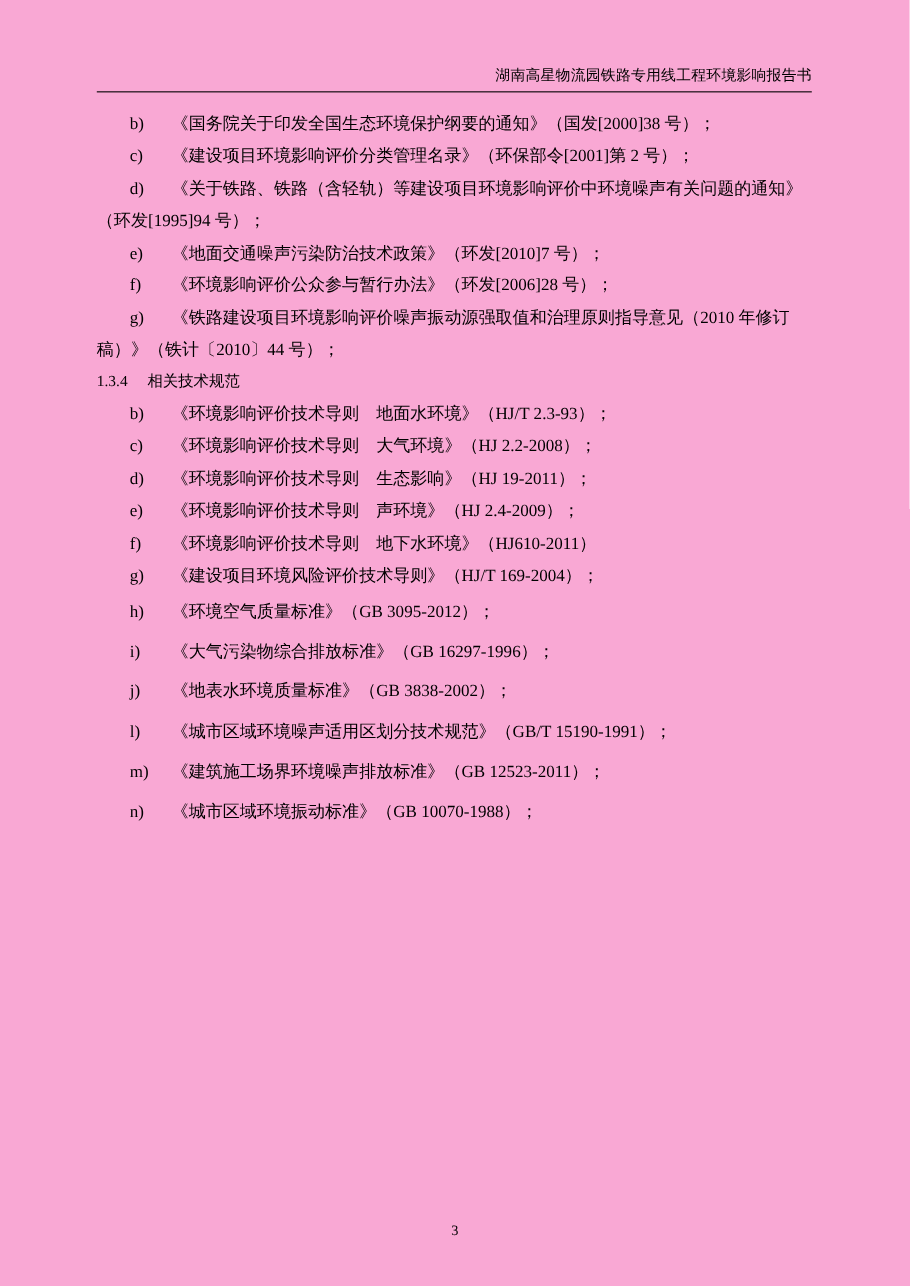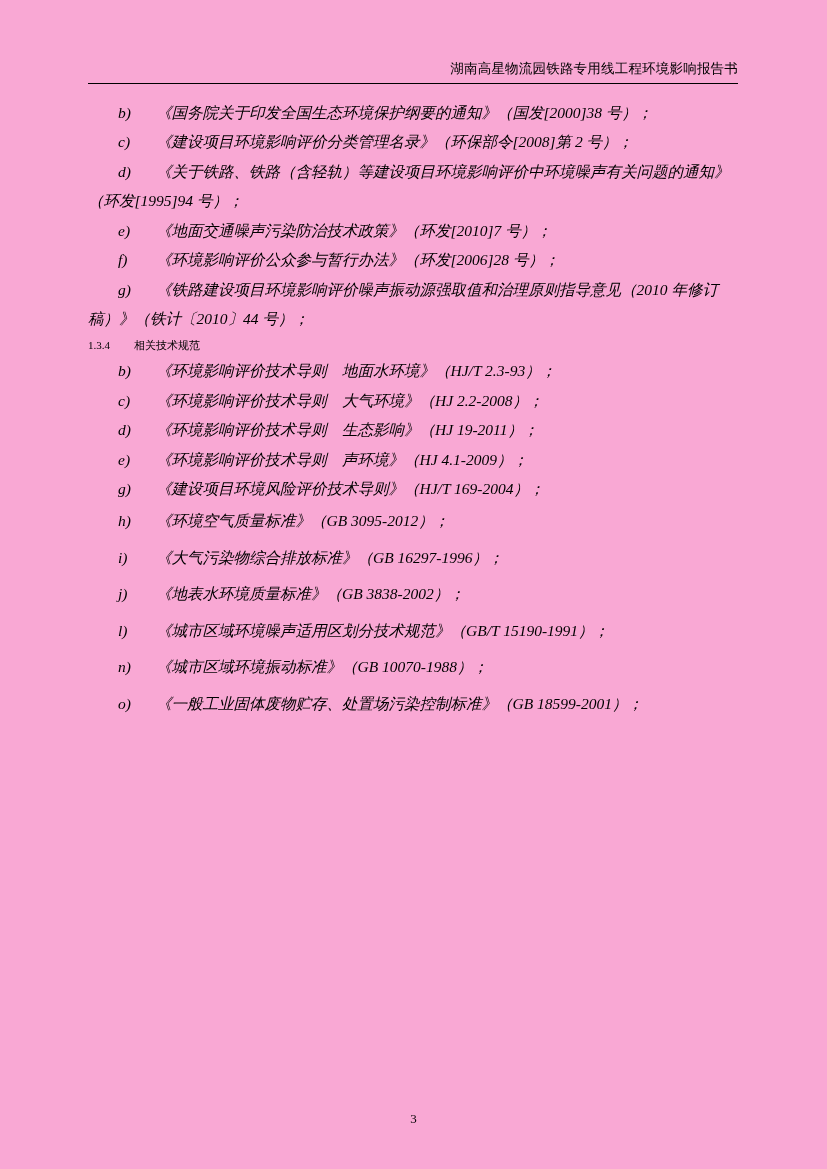--- a/index.html
+++ b/index.html
@@ -37,33 +37,32 @@
   .body-block {
     padding-top: 14px;
     font-size: 15.5px;
     line-height: 1.9;
   }
   .item {
     display: block;
     margin: 0;
     text-indent: 0;
     white-space: normal;
-    font-style: italic;
   }
   .item .lbl {
     display: inline-block;
     width: 38px;
     margin-left: 30px;
     vertical-align: top;
   }
   .item .txt {
     display: inline;
   }
   .section-title {
-    font-size: 11px;
+    font-size: 14px;
     line-height: 1.9;
     margin-top: 2px;
   }
   .section-title .num {
     display: inline-block;
     width: 46px;
   }
   .spaced {
     line-height: 2.35;
   }
@@ -87,21 +86,21 @@
       <span>湖南高星物流园铁路专用线工程环境影响报告书</span>
     </div>
 
     <div class="body-block">
 
       <div>
         <div class="item">
           <span class="lbl">b)</span><span class="txt">《国务院关于印发全国生态环境保护纲要的通知》（国发[2000]38 号）；</span>
         </div>
         <div class="item">
-          <span class="lbl">c)</span><span class="txt">《建设项目环境影响评价分类管理名录》（环保部令[2008]第 2 号）；</span>
+          <span class="lbl">c)</span><span class="txt">《建设项目环境影响评价分类管理名录》（环保部令[2001]第 2 号）；</span>
         </div>
         <div class="item">
           <span class="lbl">d)</span><span class="txt">《关于铁路、铁路（含轻轨）等建设项目环境影响评价中环境噪声有关问题的通知》（环发[1995]94 号）；</span>
         </div>
         <div class="item">
           <span class="lbl">e)</span><span class="txt">《地面交通噪声污染防治技术政策》（环发[2010]7 号）；</span>
         </div>
         <div class="item">
           <span class="lbl">f)</span><span class="txt">《环境影响评价公众参与暂行办法》（环发[2006]28 号）；</span>
         </div>
@@ -118,45 +117,48 @@
         <div class="item">
           <span class="lbl">b)</span><span class="txt">《环境影响评价技术导则　地面水环境》（HJ/T 2.3-93）；</span>
         </div>
         <div class="item">
           <span class="lbl">c)</span><span class="txt">《环境影响评价技术导则　大气环境》（HJ 2.2-2008）；</span>
         </div>
         <div class="item">
           <span class="lbl">d)</span><span class="txt">《环境影响评价技术导则　生态影响》（HJ 19-2011）；</span>
         </div>
         <div class="item">
-          <span class="lbl">e)</span><span class="txt">《环境影响评价技术导则　声环境》（HJ 4.1-2009）；</span>
+          <span class="lbl">e)</span><span class="txt">《环境影响评价技术导则　声环境》（HJ 2.4-2009）；</span>
+        </div>
+        <div class="item">
+          <span class="lbl">f)</span><span class="txt">《环境影响评价技术导则　地下水环境》（HJ610-2011）</span>
         </div>
         <div class="item">
           <span class="lbl">g)</span><span class="txt">《建设项目环境风险评价技术导则》（HJ/T 169-2004）；</span>
         </div>
       </div>
 
       <div class="spaced">
         <div class="item">
           <span class="lbl">h)</span><span class="txt">《环境空气质量标准》（GB 3095-2012）；</span>
         </div>
         <div class="item">
           <span class="lbl">i)</span><span class="txt">《大气污染物综合排放标准》（GB 16297-1996）；</span>
         </div>
         <div class="item">
           <span class="lbl">j)</span><span class="txt">《地表水环境质量标准》（GB 3838-2002）；</span>
         </div>
         <div class="item">
           <span class="lbl">l)</span><span class="txt">《城市区域环境噪声适用区划分技术规范》（GB/T 15190-1991）；</span>
         </div>
         <div class="item">
-          <span class="lbl">n)</span><span class="txt">《城市区域环境振动标准》（GB 10070-1988）；</span>
+          <span class="lbl">m)</span><span class="txt">《建筑施工场界环境噪声排放标准》（GB 12523-2011）；</span>
         </div>
         <div class="item">
-          <span class="lbl">o)</span><span class="txt">《一般工业固体废物贮存、处置场污染控制标准》（GB 18599-2001）；</span>
+          <span class="lbl">n)</span><span class="txt">《城市区域环境振动标准》（GB 10070-1988）；</span>
         </div>
       </div>
 
     </div>
   </div>
 
   <div class="footer">
     <span>3</span>
   </div>
 

